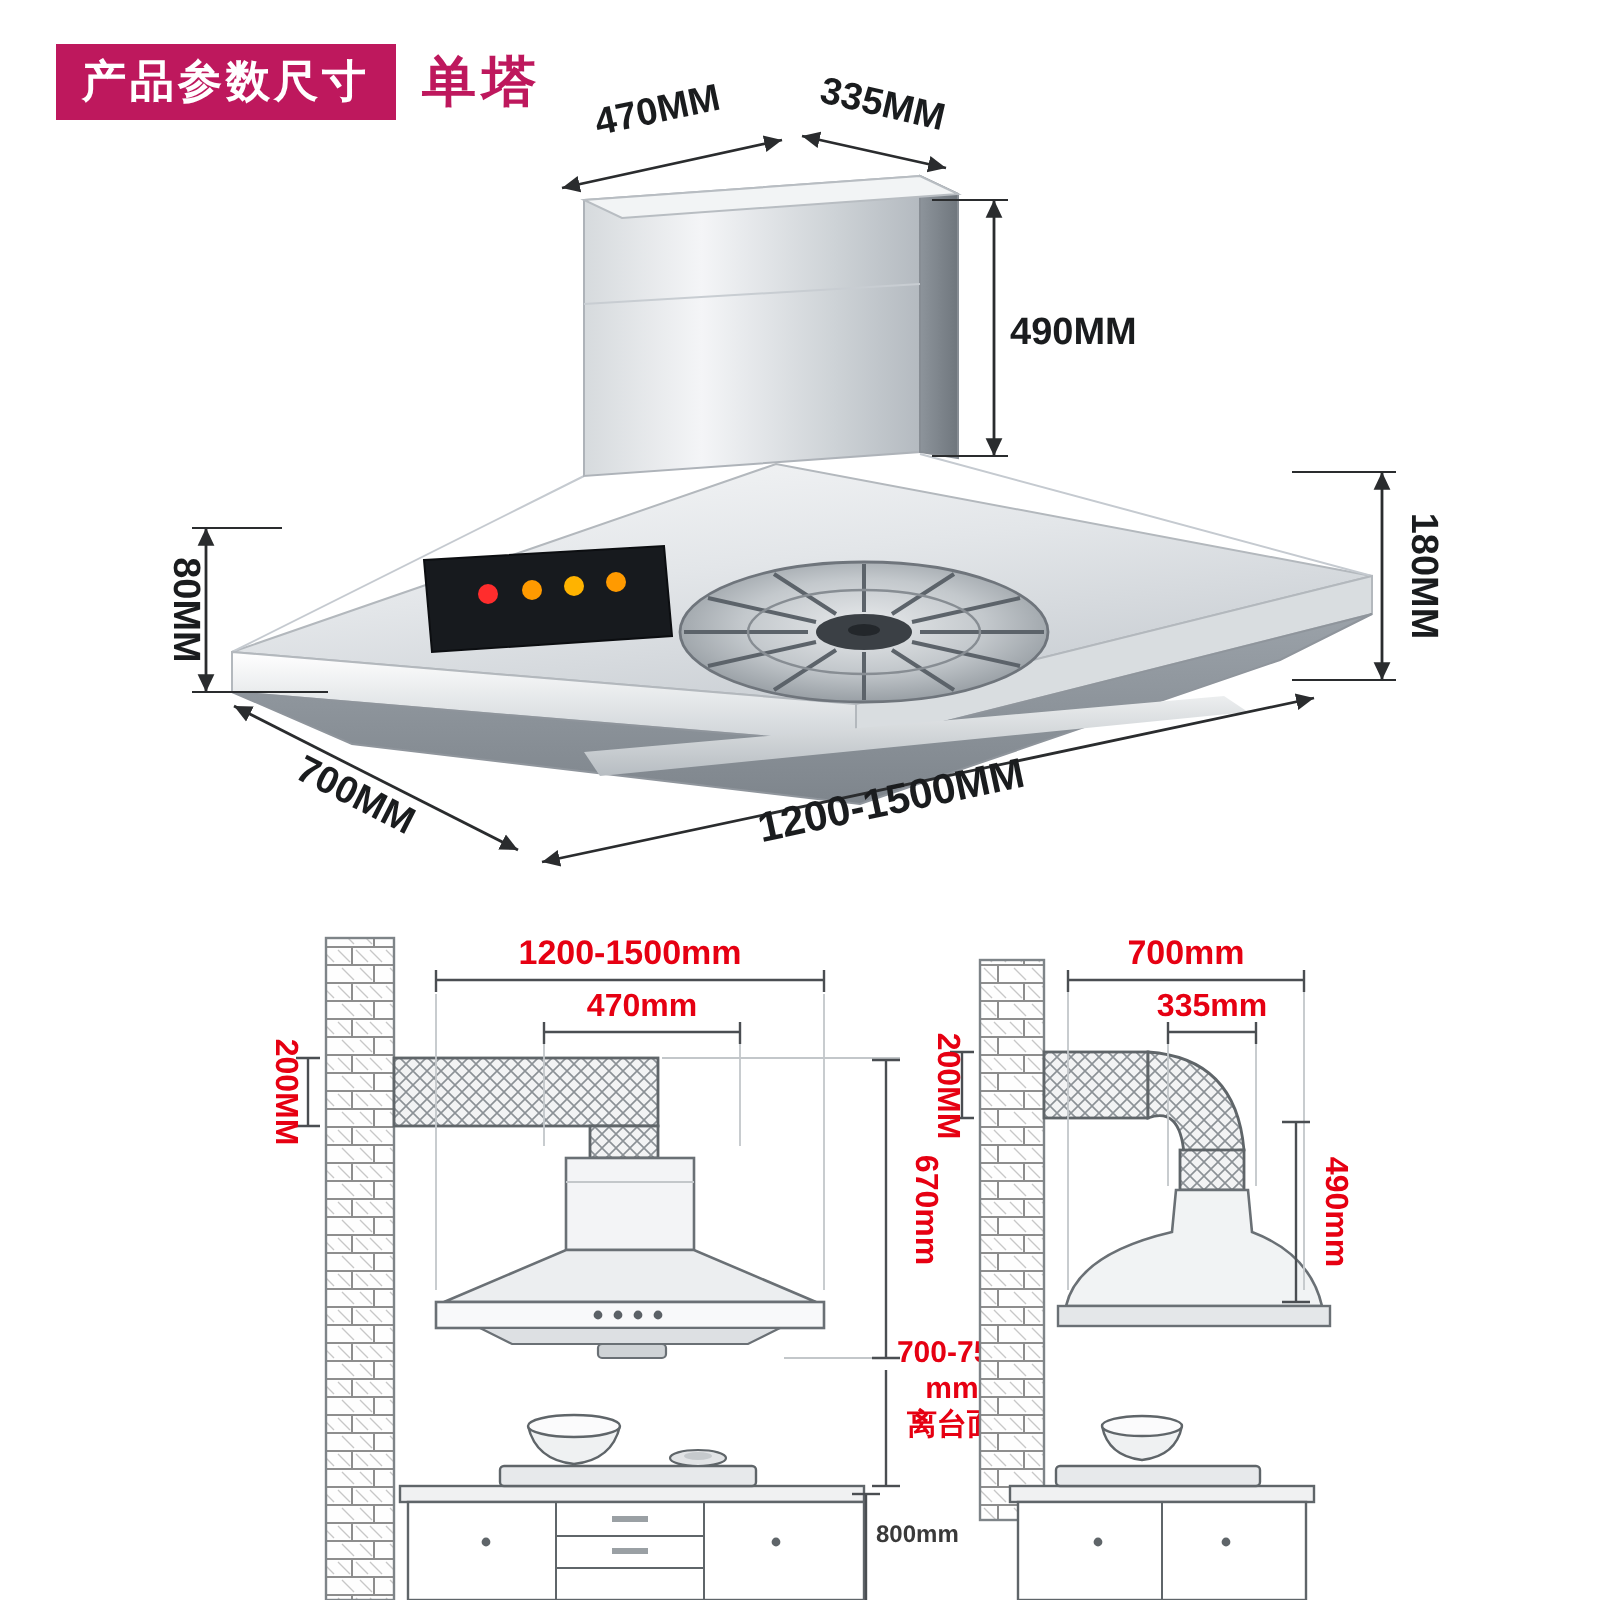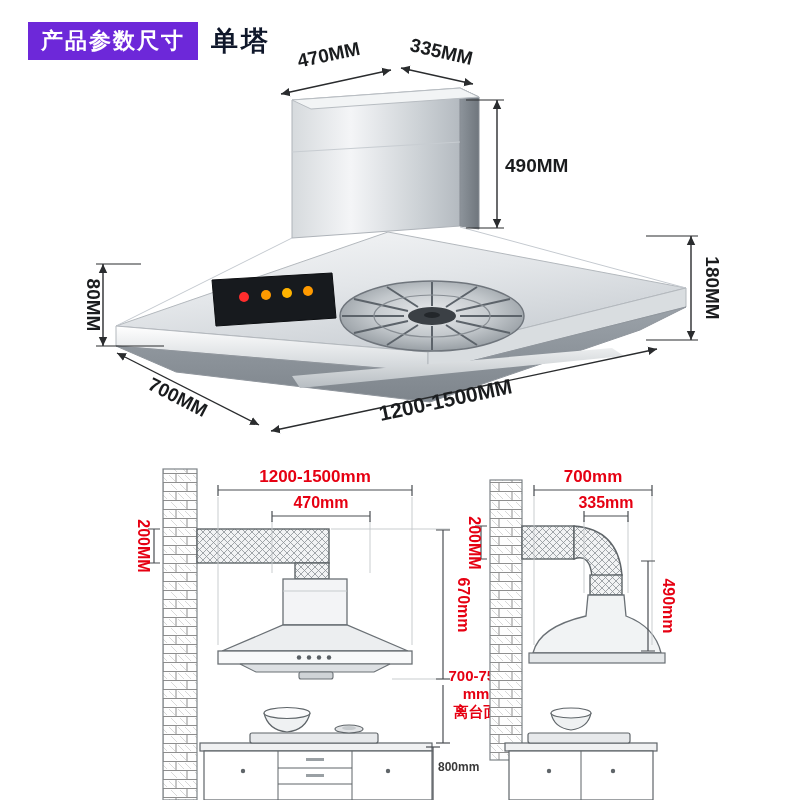--- a/index.html
+++ b/index.html
@@ -1,19 +1,19 @@
 <!DOCTYPE html>
 <html><head>
 <meta charset="utf-8">
 <style>
   html,body{margin:0;padding:0;background:#fff}
   .page{position:relative;width:800px;height:800px;background:#ffffff;font-family:"Liberation Sans",sans-serif;overflow:hidden}
   .header{position:absolute;left:28px;top:22px;display:flex;align-items:center;gap:13px;z-index:5}
-  .badge{background:#6d28d9;color:#ffffff;font-size:22px;font-weight:700;padding:7px 13px;line-height:1.1;letter-spacing:2px}
-  .subtitle{font-size:27px;font-weight:700;color:#0f172a;letter-spacing:3px}
+  .badge{background:#be185d;color:#ffffff;font-size:22px;font-weight:700;padding:7px 13px;line-height:1.1;letter-spacing:2px}
+  .subtitle{font-size:27px;font-weight:700;color:#be185d;letter-spacing:3px}
   .layer{position:absolute;left:0}
   #persp{top:0}
   #views{top:455px}
   text{font-family:"Liberation Sans",sans-serif}
   .dimT{font-size:19px;font-weight:700;fill:#1a1c1e}
   .dimTlg{font-size:21px;font-weight:700;fill:#1a1c1e}
   .dimRlg{font-size:17px;font-weight:700}
   .dimR{font-size:16px;font-weight:700}
   .dimRsm{font-size:15px;font-weight:700}
   .dimK{font-size:12px;font-weight:700;fill:#3a3a3a}

